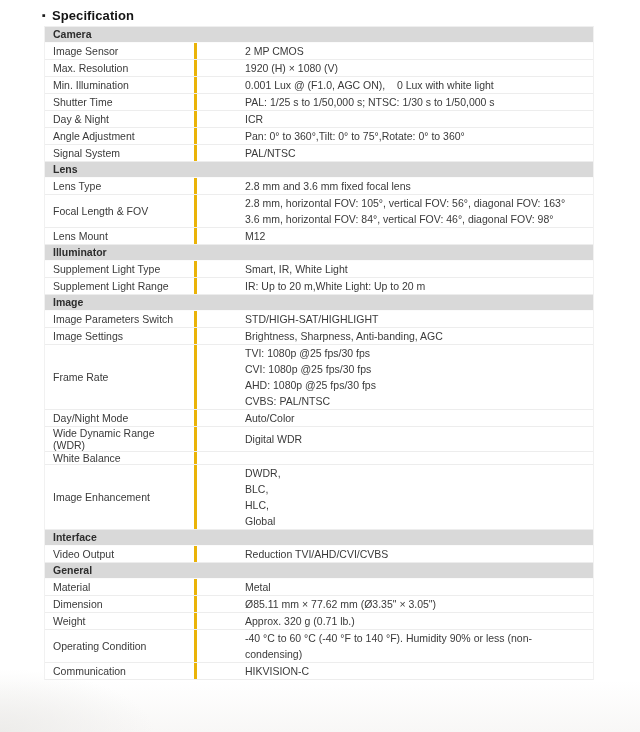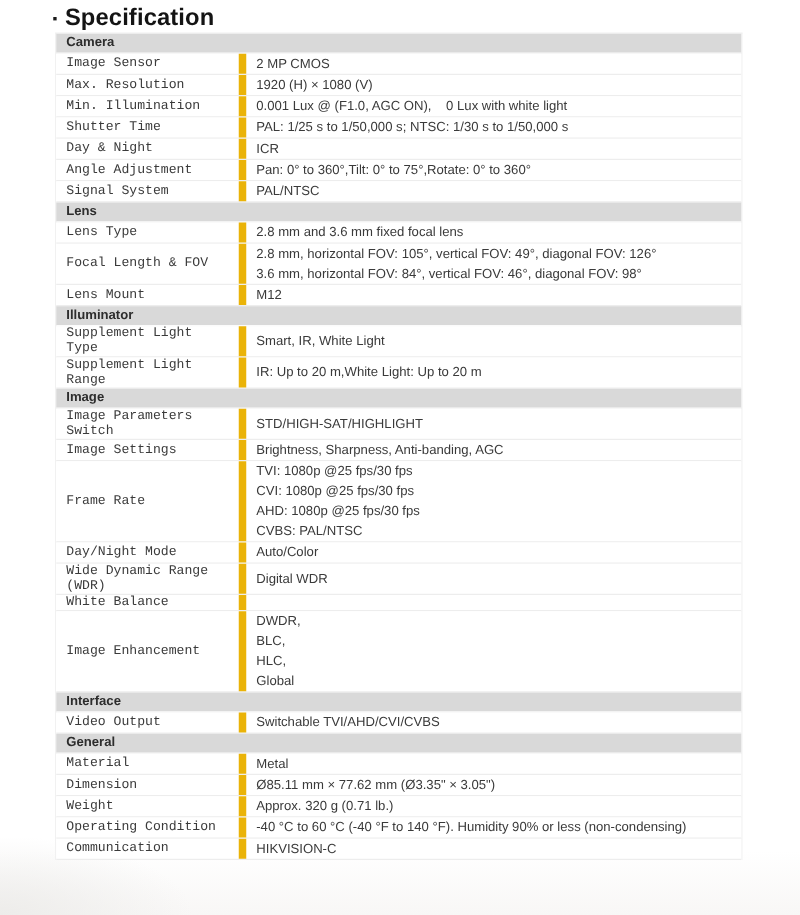--- a/index.html
+++ b/index.html
@@ -25,21 +25,21 @@
     align-items: center;
     gap: 6px;
     height: 18px;
   }
   .bullet {
     font-size: 11px;
     color: #1a1a1a;
     line-height: 18px;
   }
   .page-title {
-    font-size: 19px;
+    font-size: 13px;
     font-weight: bold;
     color: #141414;
     letter-spacing: 0.1px;
   }
   .spec-table {
     position: absolute;
     left: 44px;
     top: 26px;
     width: 550px;
     border-top: 1px solid #efefef;
@@ -65,32 +65,32 @@
   }
   .cell {
     box-sizing: border-box;
     font-size: 10.5px;
     color: #3a3a3a;
   }
   .label {
     flex: 0 0 152px;
     width: 152px;
     padding: 0 8px;
-    border-right: 6px solid #eab308;
+    border-right: 3px solid #eab308;
     display: flex;
     align-items: center;
-    font-family: Liberation Mono, monospace;
   }
   .value {
     flex: 1 1 auto;
     padding: 0 8px;
     display: flex;
     flex-direction: column;
     justify-content: center;
     white-space: pre-wrap;
+    margin-left: 40px;
   }
   .vline {
     line-height: 16px;
     min-height: 16px;
   }
 </style>
 </head>
 <body>
 
 <div class="page">
@@ -128,21 +128,21 @@
         <div class="cell label">Signal System</div>
         <div class="cell value"><div class="vline">PAL/NTSC</div></div>
       </div>
       <div class="section-header">Lens</div>
       <div class="row">
         <div class="cell label">Lens Type</div>
         <div class="cell value"><div class="vline">2.8 mm and 3.6 mm fixed focal lens</div></div>
       </div>
       <div class="row">
         <div class="cell label">Focal Length &amp; FOV</div>
-        <div class="cell value"><div class="vline">2.8 mm, horizontal FOV: 105°, vertical FOV: 49°, diagonal FOV: 126°</div><div class="vline">3.6 mm, horizontal FOV: 84°, vertical FOV: 46°, diagonal FOV: 98°</div></div>
+        <div class="cell value"><div class="vline">2.8 mm, horizontal FOV: 105°, vertical FOV: 56°, diagonal FOV: 163°</div><div class="vline">3.6 mm, horizontal FOV: 84°, vertical FOV: 46°, diagonal FOV: 98°</div></div>
       </div>
       <div class="row">
         <div class="cell label">Lens Mount</div>
         <div class="cell value"><div class="vline">M12</div></div>
       </div>
       <div class="section-header">Illuminator</div>
       <div class="row">
         <div class="cell label">Supplement Light Type</div>
         <div class="cell value"><div class="vline">Smart, IR, White Light</div></div>
       </div>
@@ -174,21 +174,21 @@
       <div class="row">
         <div class="cell label">White Balance</div>
       </div>
       <div class="row">
         <div class="cell label">Image Enhancement</div>
         <div class="cell value"><div class="vline">DWDR,</div><div class="vline">BLC,</div><div class="vline">HLC,</div><div class="vline">Global</div></div>
       </div>
       <div class="section-header">Interface</div>
       <div class="row">
         <div class="cell label">Video Output</div>
-        <div class="cell value"><div class="vline">Switchable TVI/AHD/CVI/CVBS</div></div>
+        <div class="cell value"><div class="vline">Reduction TVI/AHD/CVI/CVBS</div></div>
       </div>
       <div class="section-header">General</div>
       <div class="row">
         <div class="cell label">Material</div>
         <div class="cell value"><div class="vline">Metal</div></div>
       </div>
       <div class="row">
         <div class="cell label">Dimension</div>
         <div class="cell value"><div class="vline">Ø85.11 mm × 77.62 mm (Ø3.35" × 3.05")</div></div>
       </div>

